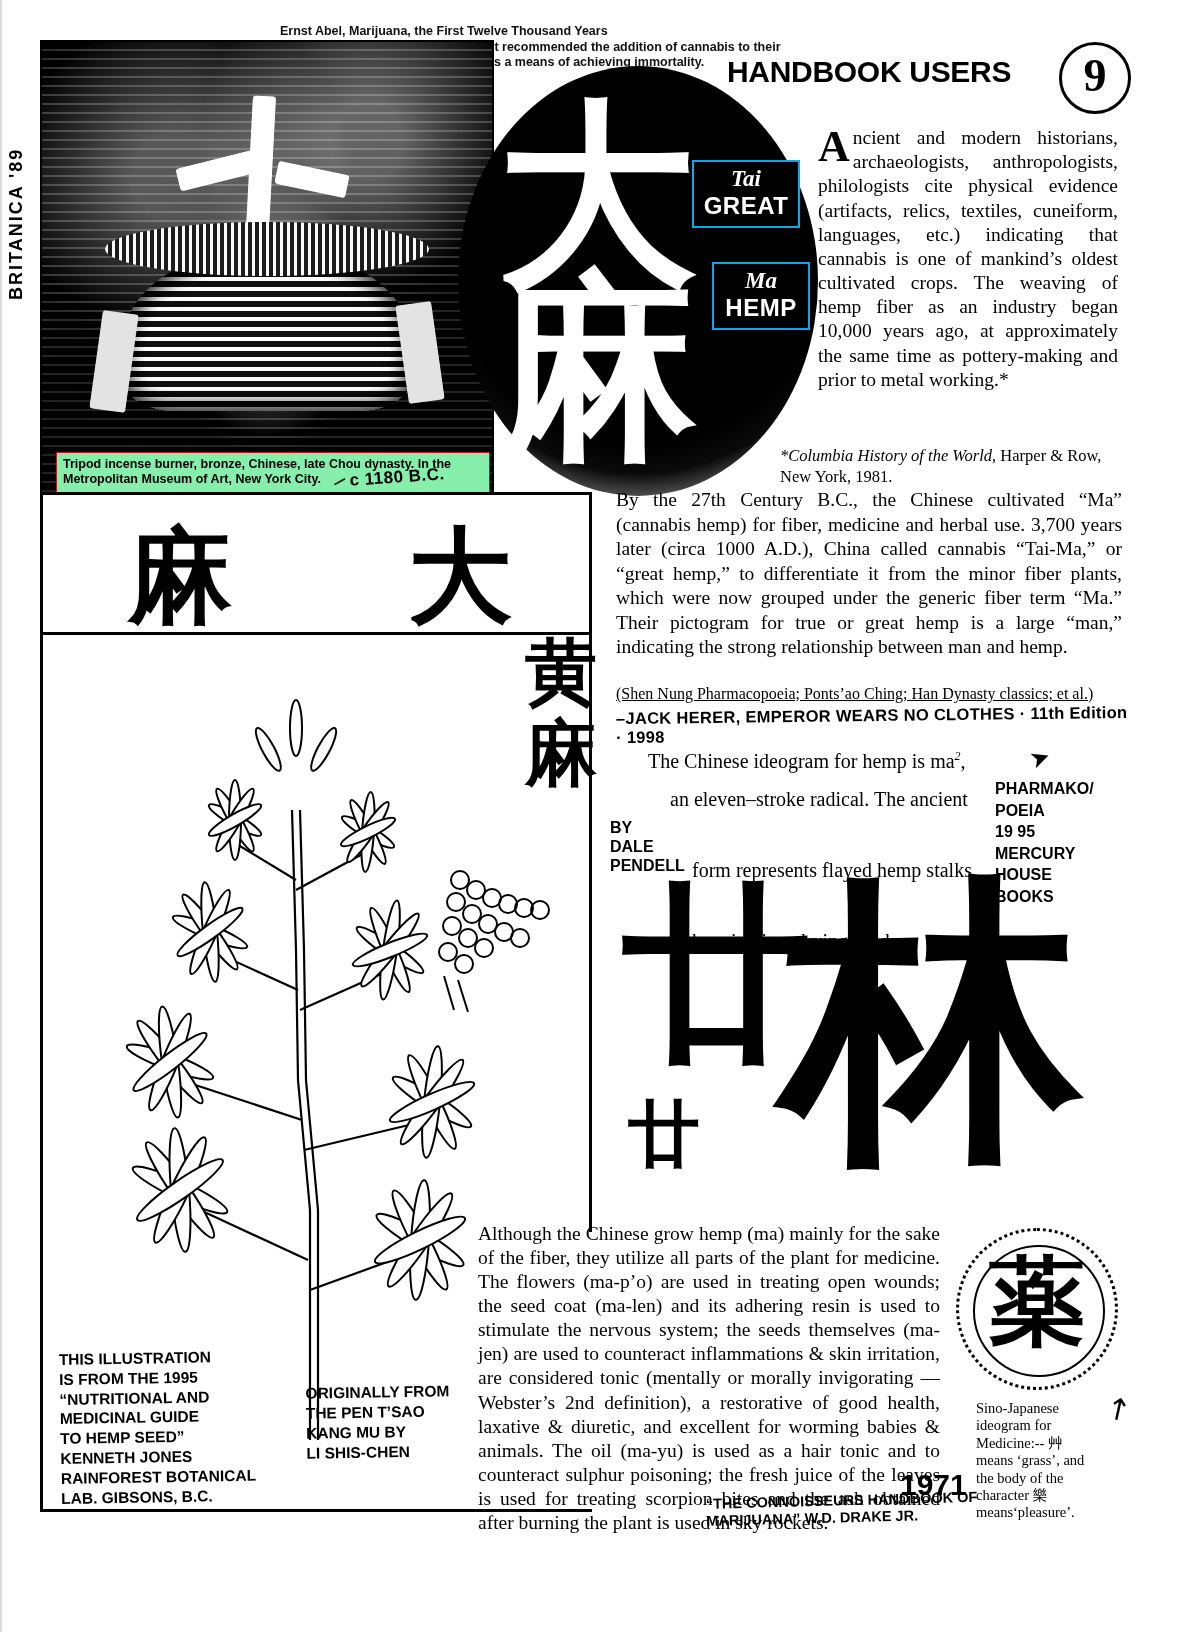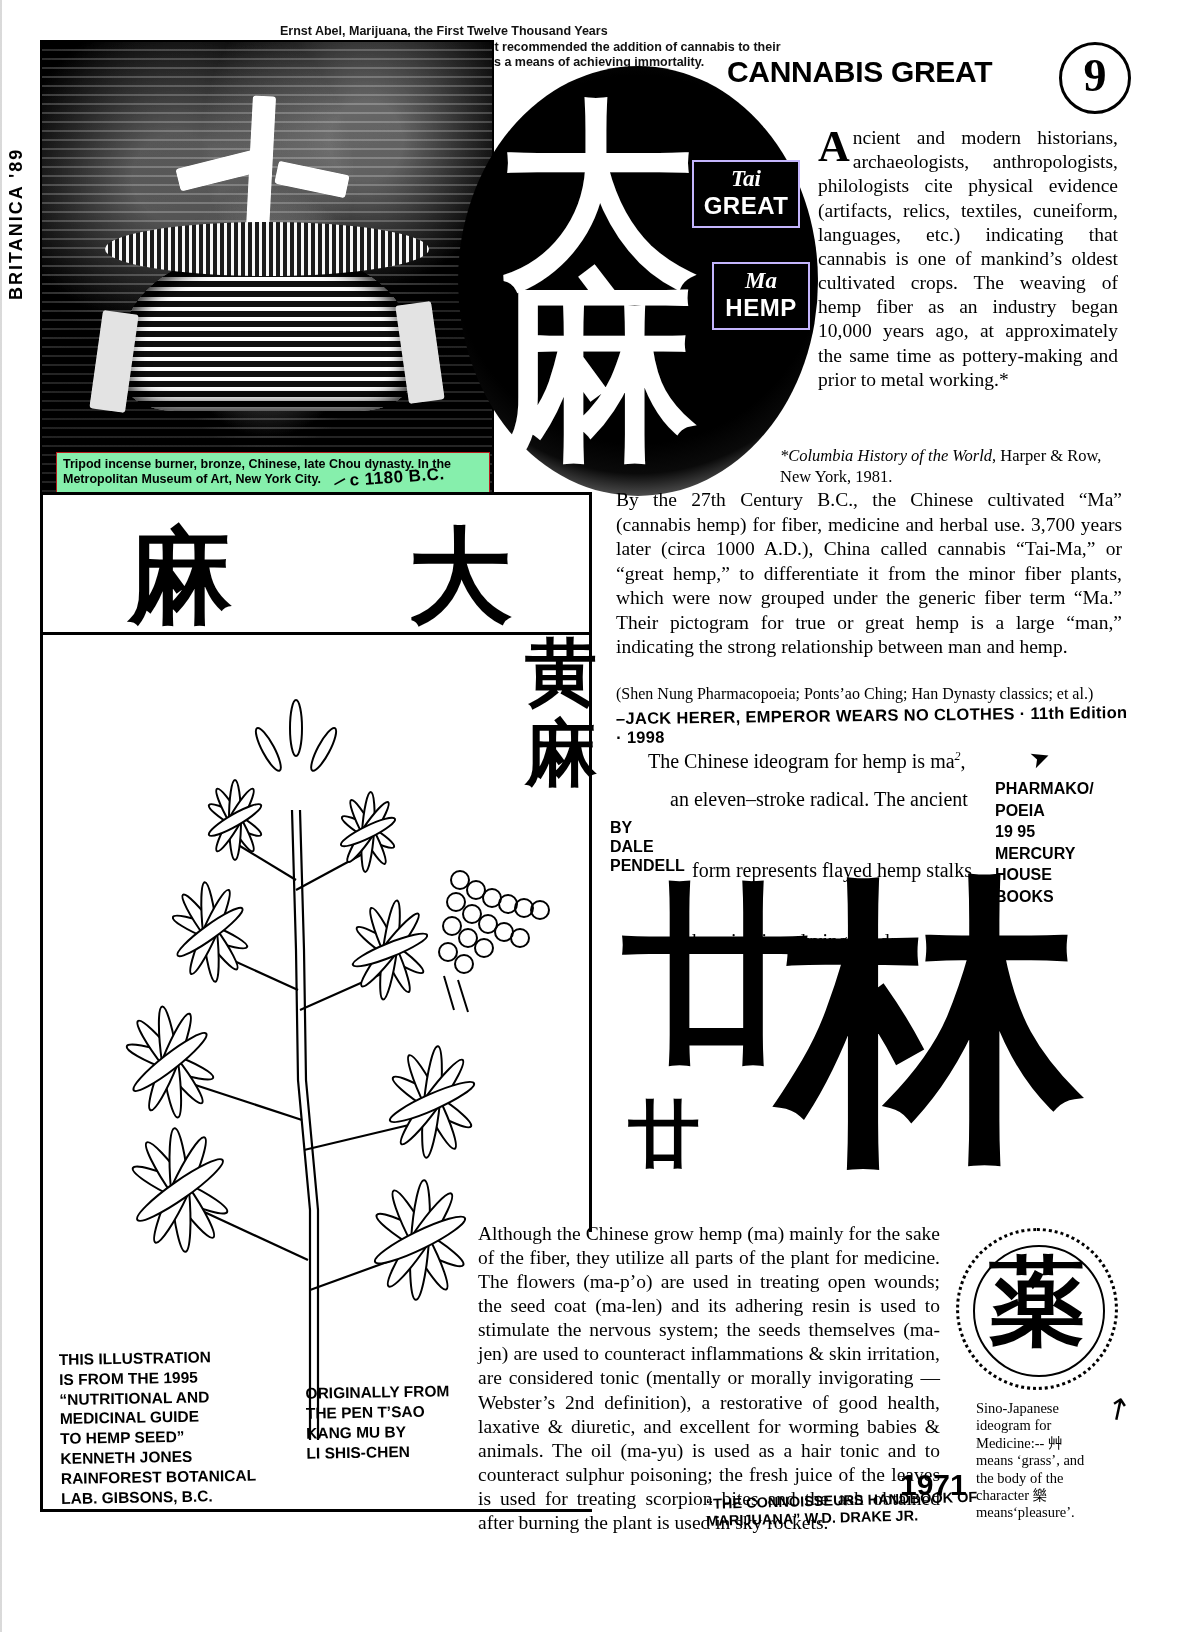--- a/index.html
+++ b/index.html
@@ -58,21 +58,21 @@
   .circle{position:absolute;left:458px;top:66px;width:360px;height:430px;
     border-radius:50%;
     background:radial-gradient(circle at 50% 45%, #000 62%, #0a0a0a 72%, rgba(0,0,0,.55) 84%, rgba(0,0,0,0) 92%);
   }
   .cjk-big{position:absolute;color:#fff;font-family:"DejaVu Sans", sans-serif;
     font-weight:bold;line-height:1;}
   .cjk-da{left:497px;top:96px;font-size:200px;}
   .cjk-ma{left:497px;top:268px;font-size:200px;}
 
   .tagbox{position:absolute;background:#000;color:#fff;text-align:center;
-     font-family:"Liberation Sans", sans-serif;border:2px solid #c4b5fd;}
+     font-family:"Liberation Sans", sans-serif;border:2px solid #0ea5e9;}
   .tag-tai{left:692px;top:160px;width:104px;height:64px;}
   .tag-ma{left:712px;top:262px;width:94px;height:64px;}
   .tagbox .it{display:block;font-style:italic;font-weight:bold;font-size:23px;
      font-family:"Liberation Serif", serif;margin-top:4px;}
   .tagbox .lbl{display:block;font-weight:bold;font-size:24px;letter-spacing:.5px;}
 
   
   .headline{position:absolute;left:727px;top:56px;width:330px;
      font-family:"Liberation Sans", sans-serif;font-weight:bold;
      font-size:30px;line-height:1.06;letter-spacing:-.3px;}
@@ -83,21 +83,21 @@
 
   
   .col-right{position:absolute;left:818px;top:126px;width:300px;
      font-size:19.5px;line-height:1.24;text-align:justify;}
   .col-right .dropcap{float:left;font-size:44px;line-height:34px;padding:4px 3px 0 0;font-weight:bold;}
   .src1{position:absolute;left:780px;top:446px;width:340px;font-size:16.5px;line-height:1.25;text-align:left;}
   .src1 i{font-style:italic;}
 
   .col-wide{position:absolute;left:616px;top:488px;width:506px;
      font-size:19.5px;line-height:1.26;text-align:justify;}
-  .src2{position:absolute;left:616px;top:684px;width:506px;font-size:16px;line-height:1.2;}
+  .src2{position:absolute;left:616px;top:684px;width:506px;font-size:16px;line-height:1.2;text-decoration:underline;}
 
   .hand-herer{position:absolute;left:616px;top:706px;width:520px;
      font-family:"Liberation Sans", sans-serif;font-weight:bold;font-size:16.5px;
      letter-spacing:.3px;transform:rotate(-.7deg);}
 
   .ideogram-text{position:absolute;left:648px;top:742px;width:330px;
      font-size:20px;line-height:1.9;}
   .ideogram-text .ind1{display:block;}
   .ideogram-text .ind2{display:block;padding-left:22px;}
   .ideogram-text .ind3{display:block;padding-left:44px;margin-top:33px;}
@@ -207,21 +207,21 @@
   <div class="tagbox tag-tai">
     <span class="it">Tai</span>
     <span class="lbl">GREAT</span>
   </div>
   <div class="tagbox tag-ma">
     <span class="it">Ma</span>
     <span class="lbl">HEMP</span>
   </div>
 
   <div class="headline">
-    <div>CANNABIS GREAT</div>
+    <div>HANDBOOK USERS</div>
   </div>
   <div class="pagenum">9</div>
 
   <div class="col-right">
     <span class="dropcap">A</span><span>ncient and modern historians, archaeologists, anthropologists, philologists cite physical evidence (artifacts, relics, textiles, cuneiform, languages, etc.) indicating that cannabis is one of mankind’s oldest cultivated crops. The weaving of hemp fiber as an industry began 10,000 years ago, at approximately the same time as pottery-making and prior to metal working.*</span>
   </div>
 
   <div class="src1">
     <i>*Columbia History of the World</i><span>, Harper &amp; Row, New York, 1981.</span>
   </div>

